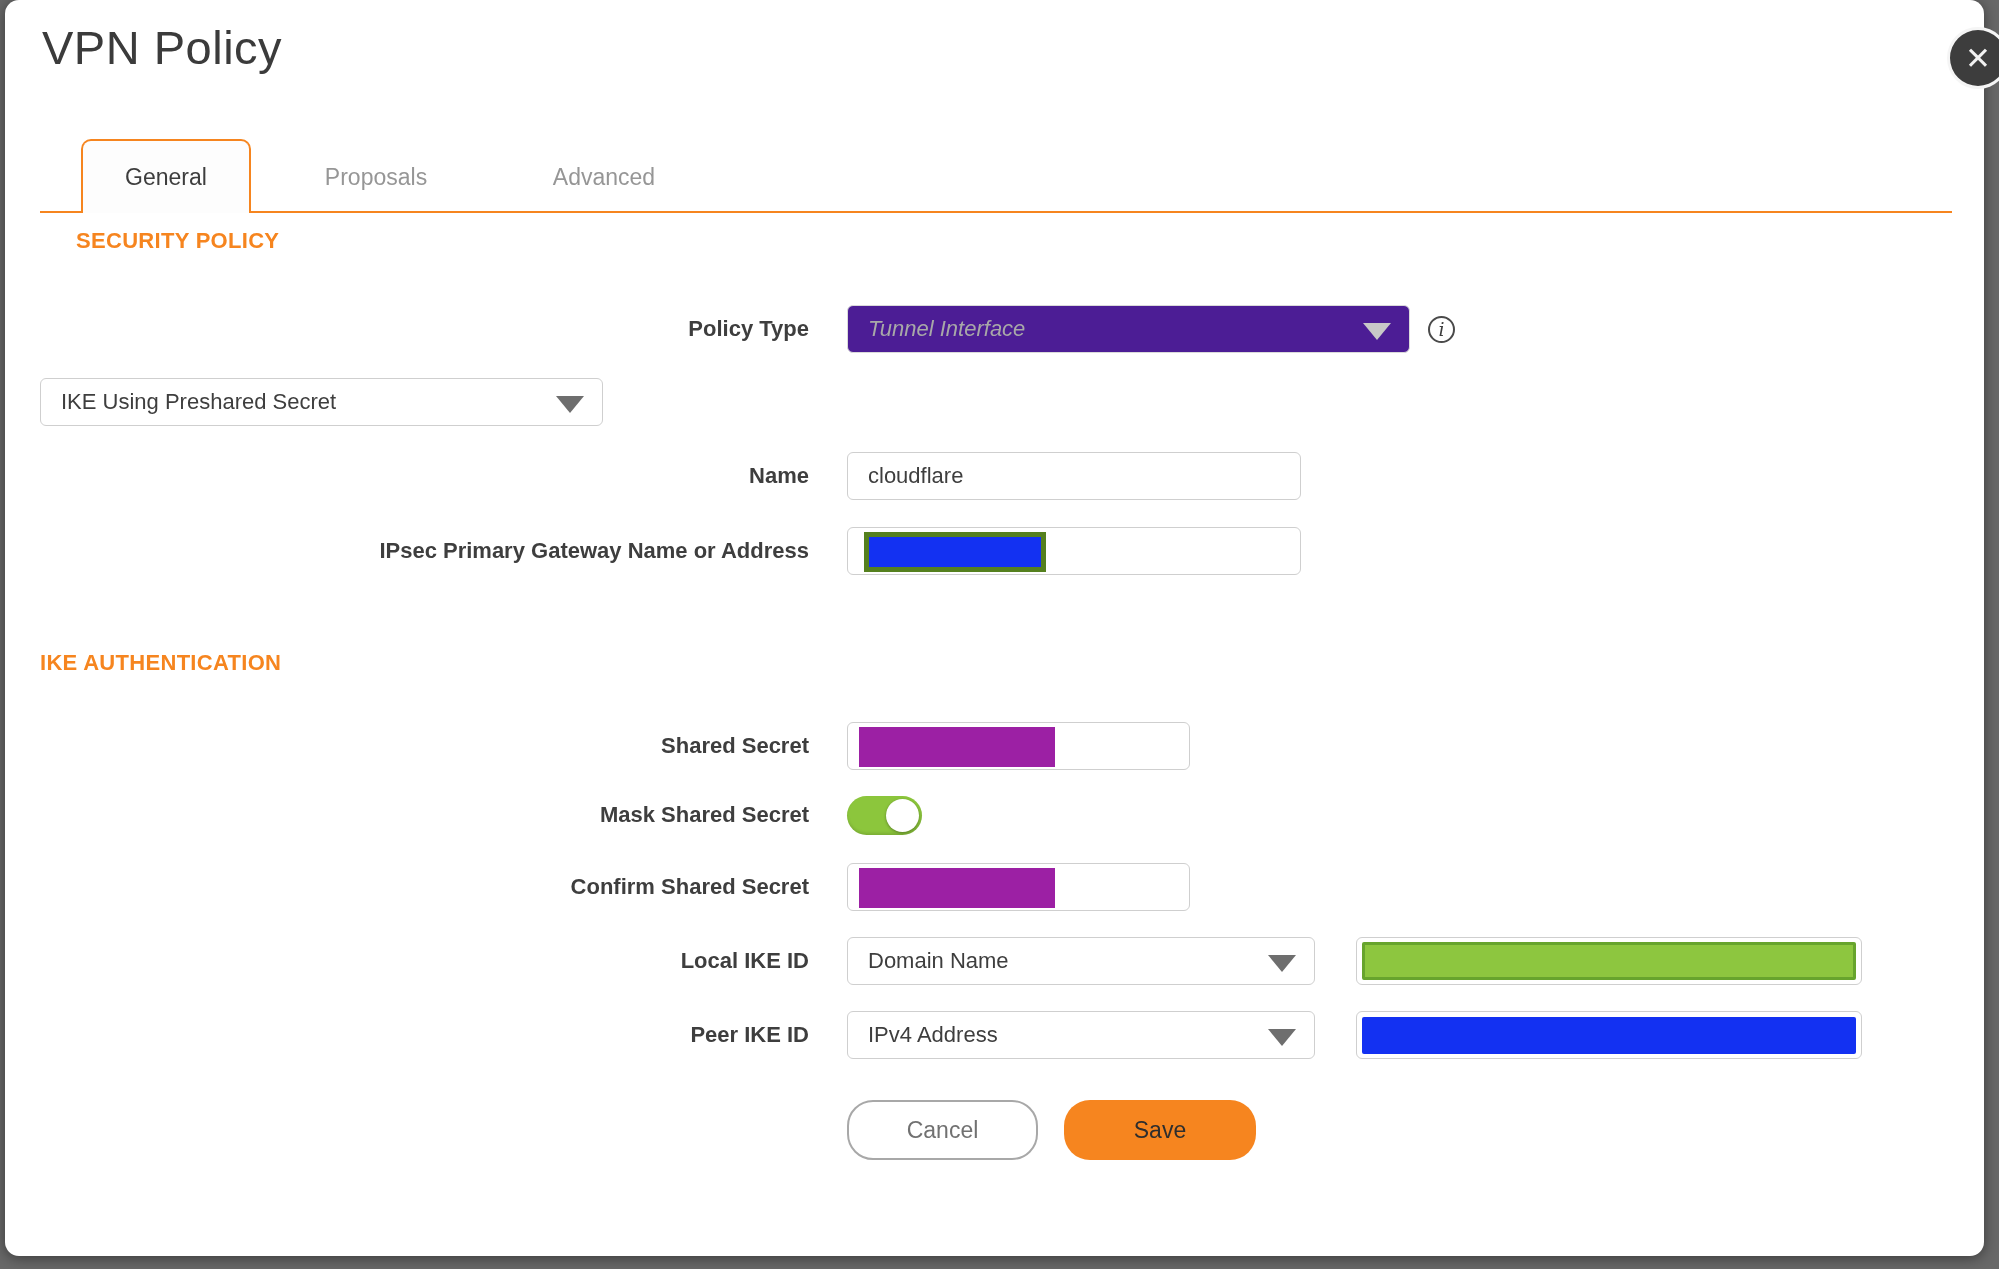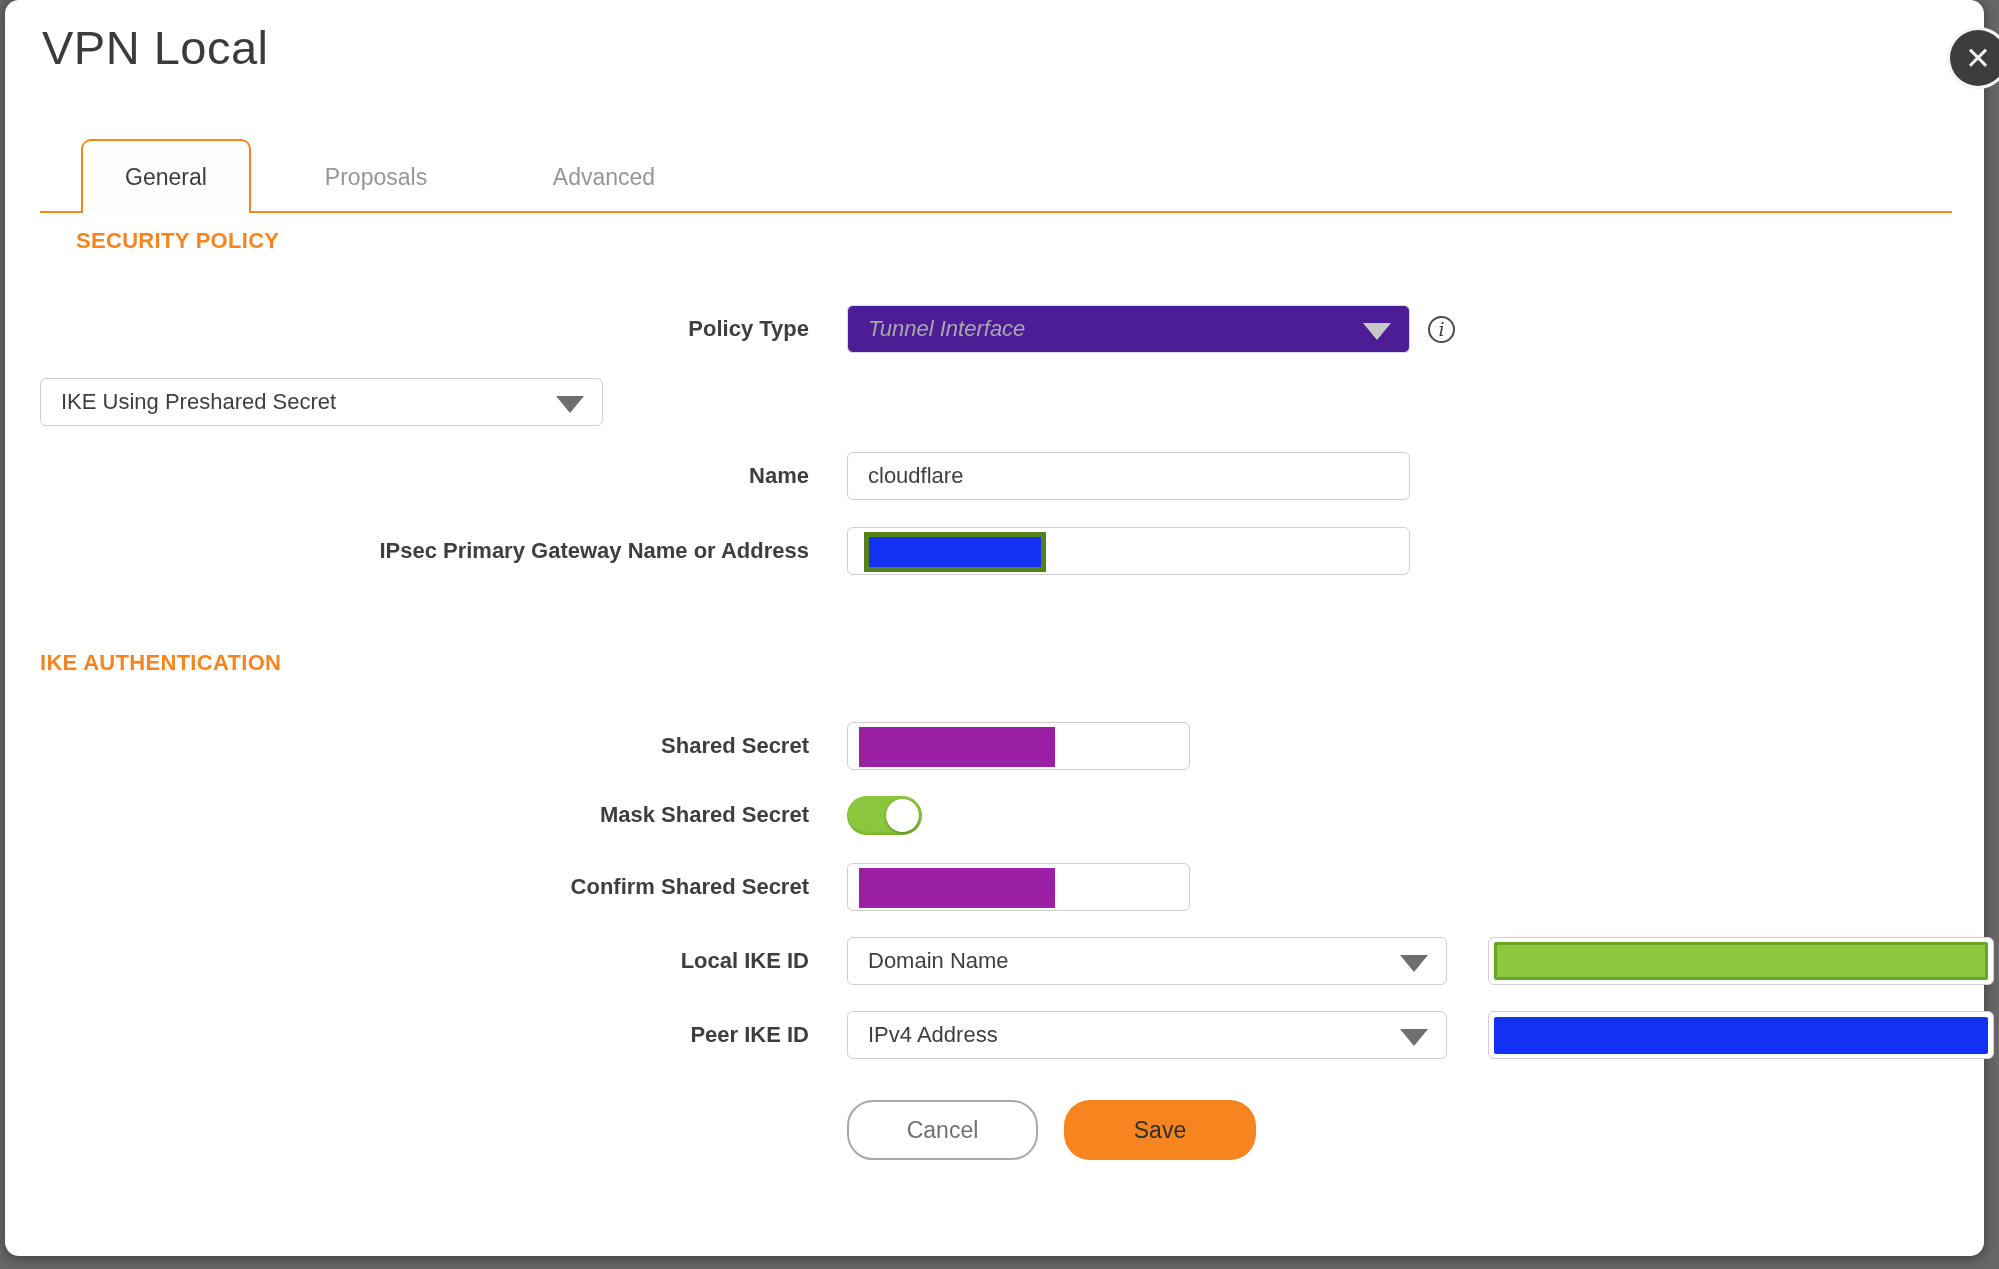--- a/index.html
+++ b/index.html
@@ -77,24 +77,24 @@
   }
   .select .val { font-size:22px; color:#3e3e3e; white-space:nowrap; }
   .select .caret {
     position:absolute; right:18px; top:17px; width:0; height:0;
     border-left:14px solid transparent; border-right:14px solid transparent;
     border-top:17px solid #6e6e6e;
   }
   .select.disabled { background:#4c1d95; border-color:#dadada; cursor:default;font-style:italic; }
   .select.disabled .val { color:#a8a8a8; }
   .select.disabled .caret { border-top-color:#c8c8c8; }
-  .select.narrow { width:600px; }
+  .select.narrow { width:468px; }
   
   .text-input, .input-shell {
-    height:48px; width:563px; background:#fff;
+    height:48px; width:454px; background:#fff;
     border:1px solid #cfcfcf; border-radius:6px;
     font-family:"Liberation Sans", sans-serif;
     font-size:22px; color:#3e3e3e; padding:0 20px; outline:none;
   }
   .input-shell { position:relative; padding:0; }
   .input-shell.small { width:343px; }
   .input-shell.value-field { width:506px; margin-left:41px; }
   .redaction { position:absolute; }
   .red-gw {
     left:16px; top:4px; width:182px; height:40px;
@@ -148,21 +148,21 @@
   .btn-save {
     width:192px; background:var(--accent, #F6851F); border:none;
     color:#2e2e2e; margin-left:26px; font-weight:500;
   }
 </style>
 </head>
 <body>
 
 <div class="modal">
 
-  <div class="dialog-title">VPN Local</div>
+  <div class="dialog-title">VPN Policy</div>
 
   <div class="tab-underline"></div>
   <div class="tab active">
     <span>General</span>
   </div>
   <div class="tab t2">
     <span>Proposals</span>
   </div>
   <div class="tab t3">
     <span>Advanced</span>

